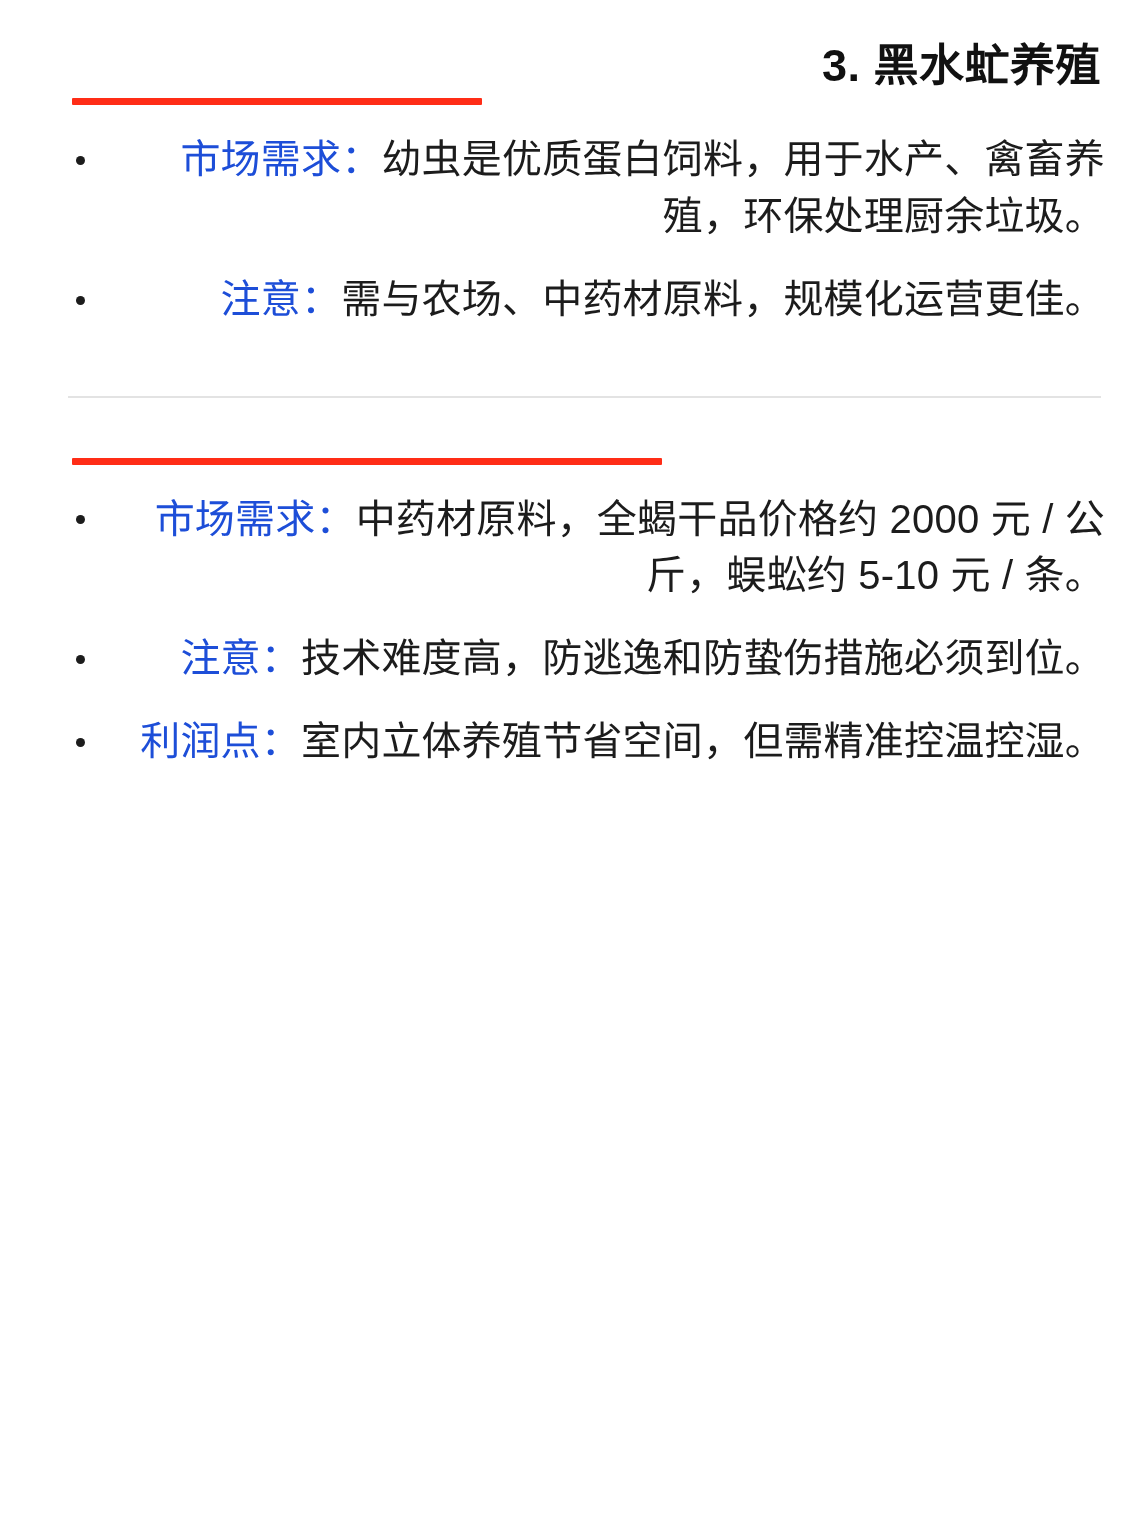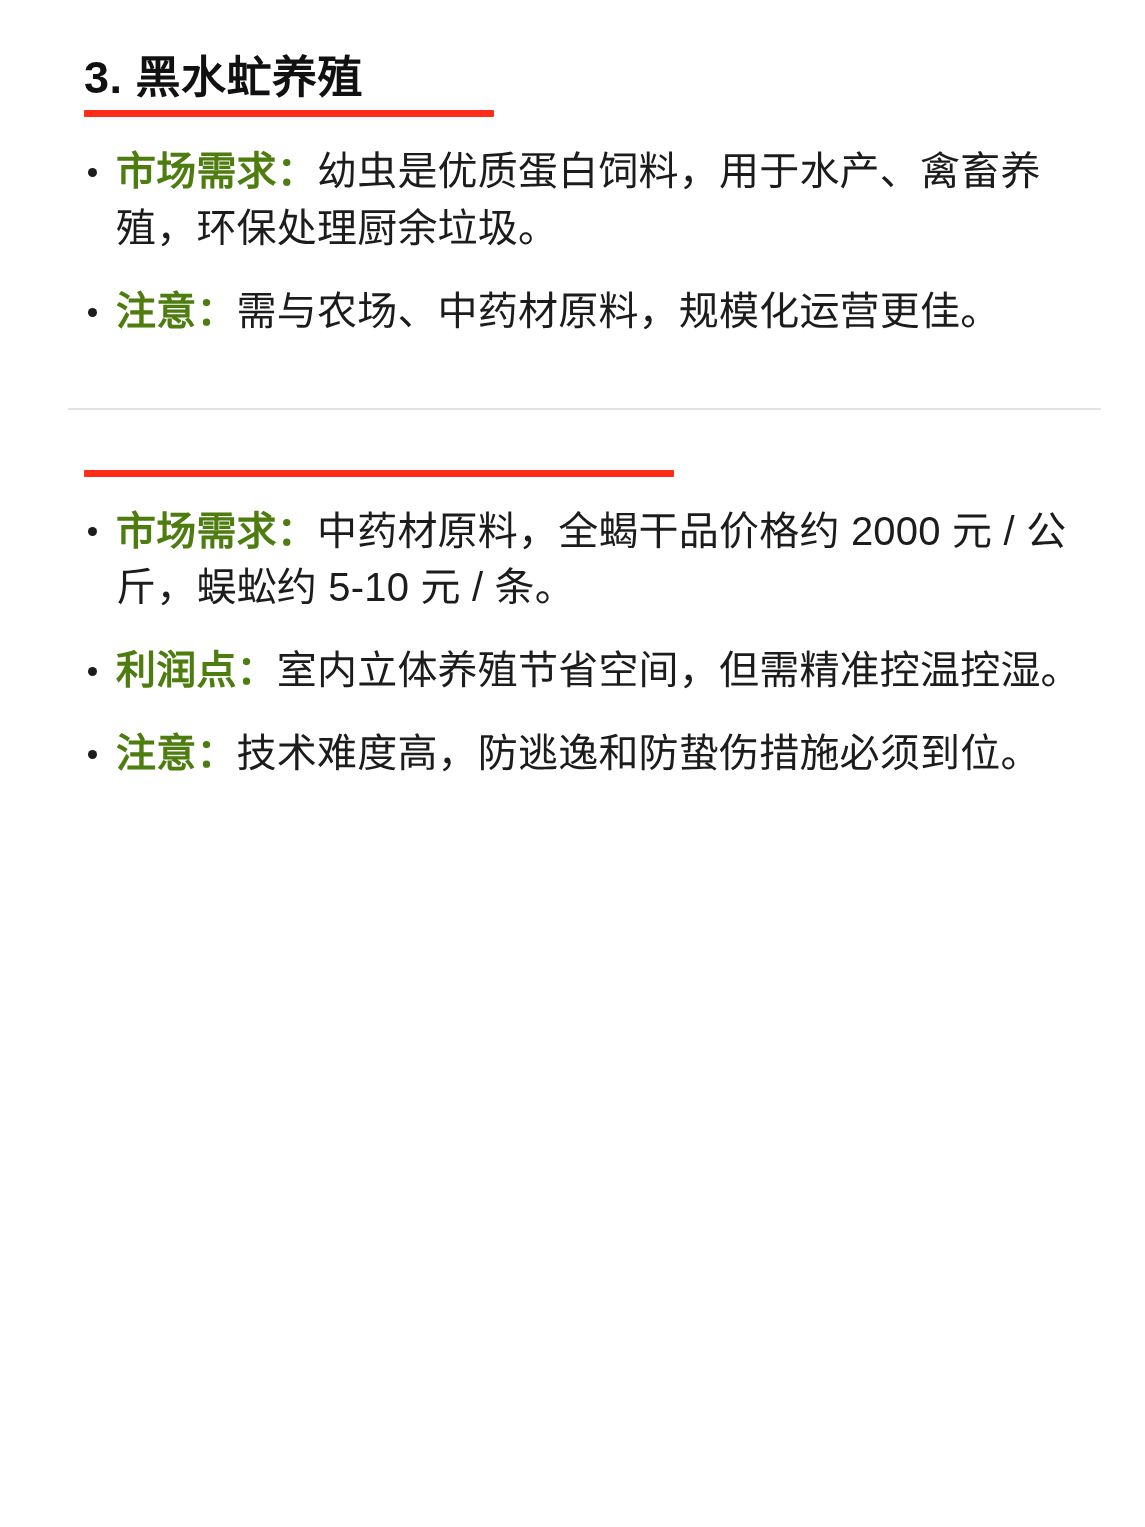--- a/index.html
+++ b/index.html
@@ -15,21 +15,22 @@
     -webkit-font-smoothing: antialiased;
     overflow: hidden;
   }
   .page {
     box-sizing: border-box;
     width: 1145px;
     height: 1527px;
     padding: 38px 40px 0 62px;
   }
   .section {
-    margin: 12px;
+    margin: 0;
+    text-align: right;
   }
   .section-heading {
     font-size: 45px;
     font-weight: bold;
     line-height: 1.25;
     letter-spacing: 0.5px;
     color: #111111;
     display: inline-block;
     margin: 0 0 0 8px;
     padding: 0 4px 6px 2px;
@@ -61,22 +62,22 @@
     position: absolute;
     left: 14px;
     top: 0.62em;
     width: 9px;
     height: 9px;
     background: #1c1c1c;
     border-radius: 50%;
     line-height: 0;
   }
   .bullet .label {
-    font-weight: bold;
-    color: #4d7c0f;
+    font-weight: normal;
+    color: #1d4ed8;
   }
   .divider {
     height: 2px;
     background: #e3e3e3;
     margin: 68px 4px 0 6px;
   }
   .section-2 {
     margin-top: 62px;
   }
   .u1 { width: 410px; }
@@ -108,22 +109,22 @@
   <div class="section section-2">
     <div class="heading-underline u2"></div>
 
     <ul class="bullets">
       <li class="bullet">
         <span class="dot"></span>
         <span class="label">市场需求：</span><span class="body">中药材原料，全蝎干品价格约 2000 元 / 公斤，蜈蚣约 5-10 元 / 条。</span>
       </li>
       <li class="bullet">
         <span class="dot"></span>
-        <span class="label">利润点：</span><span class="body">室内立体养殖节省空间，但需精准控温控湿。</span>
+        <span class="label">注意：</span><span class="body">技术难度高，防逃逸和防蛰伤措施必须到位。</span>
       </li>
       <li class="bullet">
         <span class="dot"></span>
-        <span class="label">注意：</span><span class="body">技术难度高，防逃逸和防蛰伤措施必须到位。</span>
+        <span class="label">利润点：</span><span class="body">室内立体养殖节省空间，但需精准控温控湿。</span>
       </li>
     </ul>
   </div>
 
 </div>
 
 </body></html>

